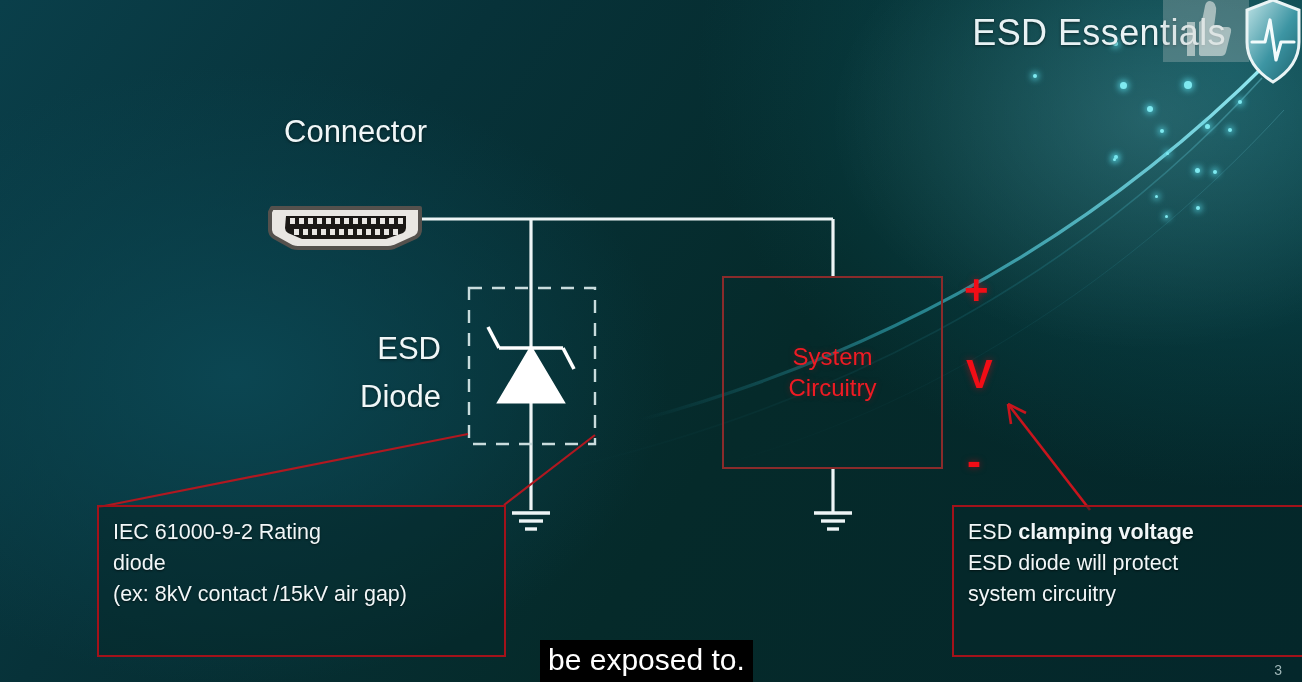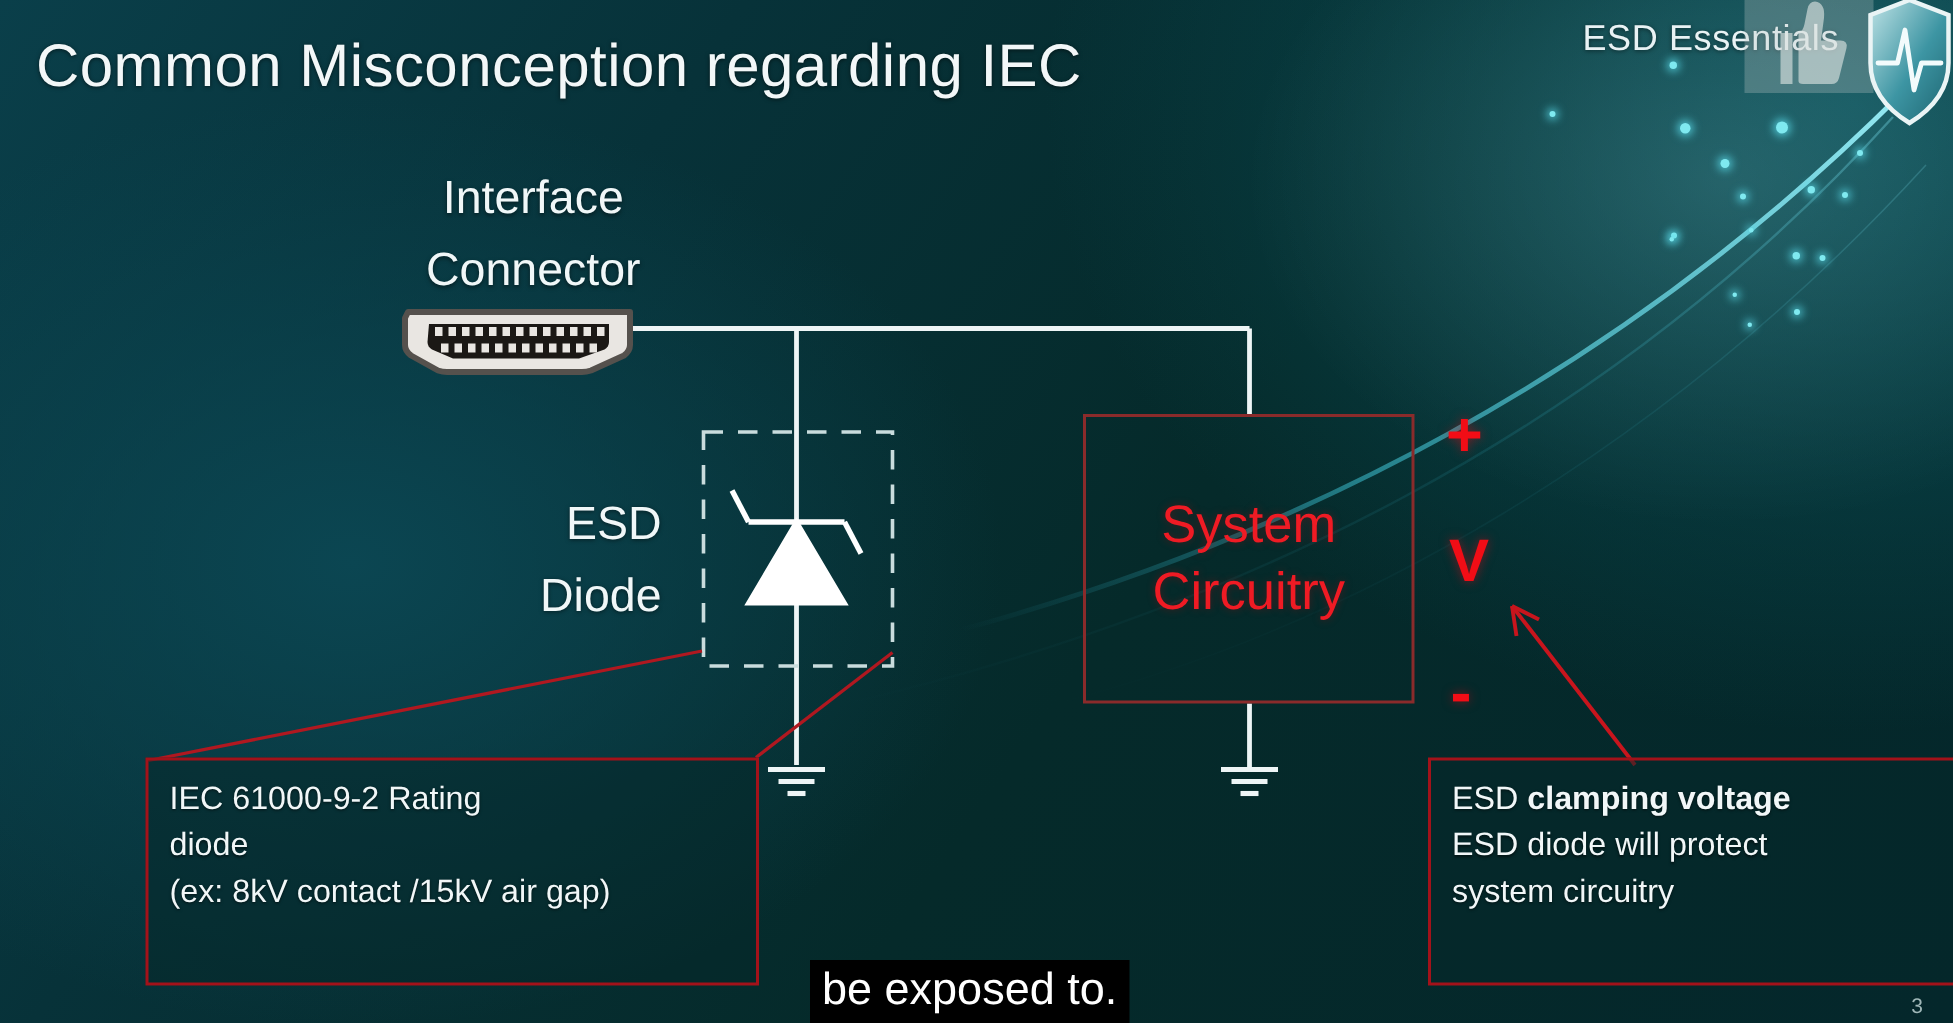--- a/index.html
+++ b/index.html
@@ -24,21 +24,21 @@
 
   
   #title {
     position:absolute; left:24px; top:22px;
     font-size:40px; color:#f2f7f8; letter-spacing:.3px;
     text-shadow:0 1px 3px rgba(0,0,0,.55);
     white-space:nowrap;
   }
   #brand {
     position:absolute; right:76px; top:12px;
-    font-size:24px; color:#e8f2f4; letter-spacing:.4px;
+    font-size:36px; color:#e8f2f4; letter-spacing:.4px;
     text-shadow:0 1px 3px rgba(0,0,0,.5);
     white-space:nowrap;
   }
   #thumb-panel {
     position:absolute; left:1163px; top:0px;
     width:86px; height:62px;
     background:rgba(190,200,200,.30);
   }
   #thumb-panel svg { position:absolute; left:16px; top:-4px; opacity:.62; }
   #shield-logo { position:absolute; left:1243px; top:-2px; }
@@ -61,21 +61,21 @@
   #lbl-interface { left:284px; top:108px; text-align:center; }
   #lbl-esd { left:360px; top:325px; text-align:center; }
 
   #sysbox {
     position:absolute; left:722px; top:276px; width:221px; height:193px;
     border:2px solid #8a2b2b; background:transparent;
     display:flex; flex-direction:column;
     align-items:center; justify-content:center;
   }
   #sysbox span {
-    color:#ef1b24; font-size:35px; line-height:1.28;
+    color:#ef1b24; font-size:24px; line-height:1.28;
     text-shadow:0 0 6px rgba(200,0,0,.35);
   }
 
   .pm {
     position:absolute; color:#f20d16; font-weight:bold;
     text-shadow:0 0 7px rgba(220,10,20,.55);
   }
   #sym-plus  { left:964px; top:266px; font-size:42px; }
   #sym-v     { left:966px; top:352px; font-size:40px; }
   #sym-minus { left:967px; top:438px; font-size:42px; }
@@ -145,21 +145,20 @@
   <div class="dot" style="left:1114px;top:155px;width:4px;height:4px;"></div>
   <div class="dot" style="left:1228px;top:128px;width:4px;height:4px;"></div>
   <div class="dot" style="left:1166px;top:152px;width:3px;height:3px;"></div>
   <div class="dot" style="left:1195px;top:168px;width:5px;height:5px;"></div>
   <div class="dot" style="left:1213px;top:170px;width:4px;height:4px;"></div>
   <div class="dot" style="left:1155px;top:195px;width:3px;height:3px;"></div>
   <div class="dot" style="left:1196px;top:206px;width:4px;height:4px;"></div>
   <div class="dot" style="left:1165px;top:215px;width:3px;height:3px;"></div>
   <div class="dot" style="left:1113px;top:158px;width:3px;height:3px;"></div>
 
-  <div id="title">Common Misconception regarding IEC</div>
   <div id="brand">ESD Essentials</div>
 
   <div id="thumb-panel">
     <svg width="54" height="62" viewBox="0 0 54 62">
       <path d="M16 26 L16 60 L8 60 L8 26 Z" fill="#dfe6e4"></path>
       <path d="M20 26 L20 58 Q20 60 23 60 L42 60 Q46 60 47 56 L52 36 Q53 31 48 31 L35 31 L37 16
                Q38 6 31 5 Q27 5 26 10 L24 20 Q23 25 20 26 Z" fill="#dfe6e4"></path>
     </svg>
   </div>
 
@@ -245,21 +244,20 @@
       <rect x="80" y="25" width="5" height="6"></rect>
         <rect x="89" y="25" width="5" height="6"></rect>
       <rect x="98" y="25" width="5" height="6"></rect>
         <rect x="107" y="25" width="5" height="6"></rect>
       <rect x="116" y="25" width="5" height="6"></rect>
         <rect x="125" y="25" width="5" height="6"></rect>
     </g>
   </svg>
 
   <div class="lbl" id="lbl-interface">
-    <div>Interface</div>
     <div>Connector</div>
   </div>
 
   <div class="lbl" id="lbl-esd">
     <div style="text-align:right">ESD</div>
     <div style="text-align:right">Diode</div>
   </div>
 
   <div id="sysbox">
     <span>System</span>

